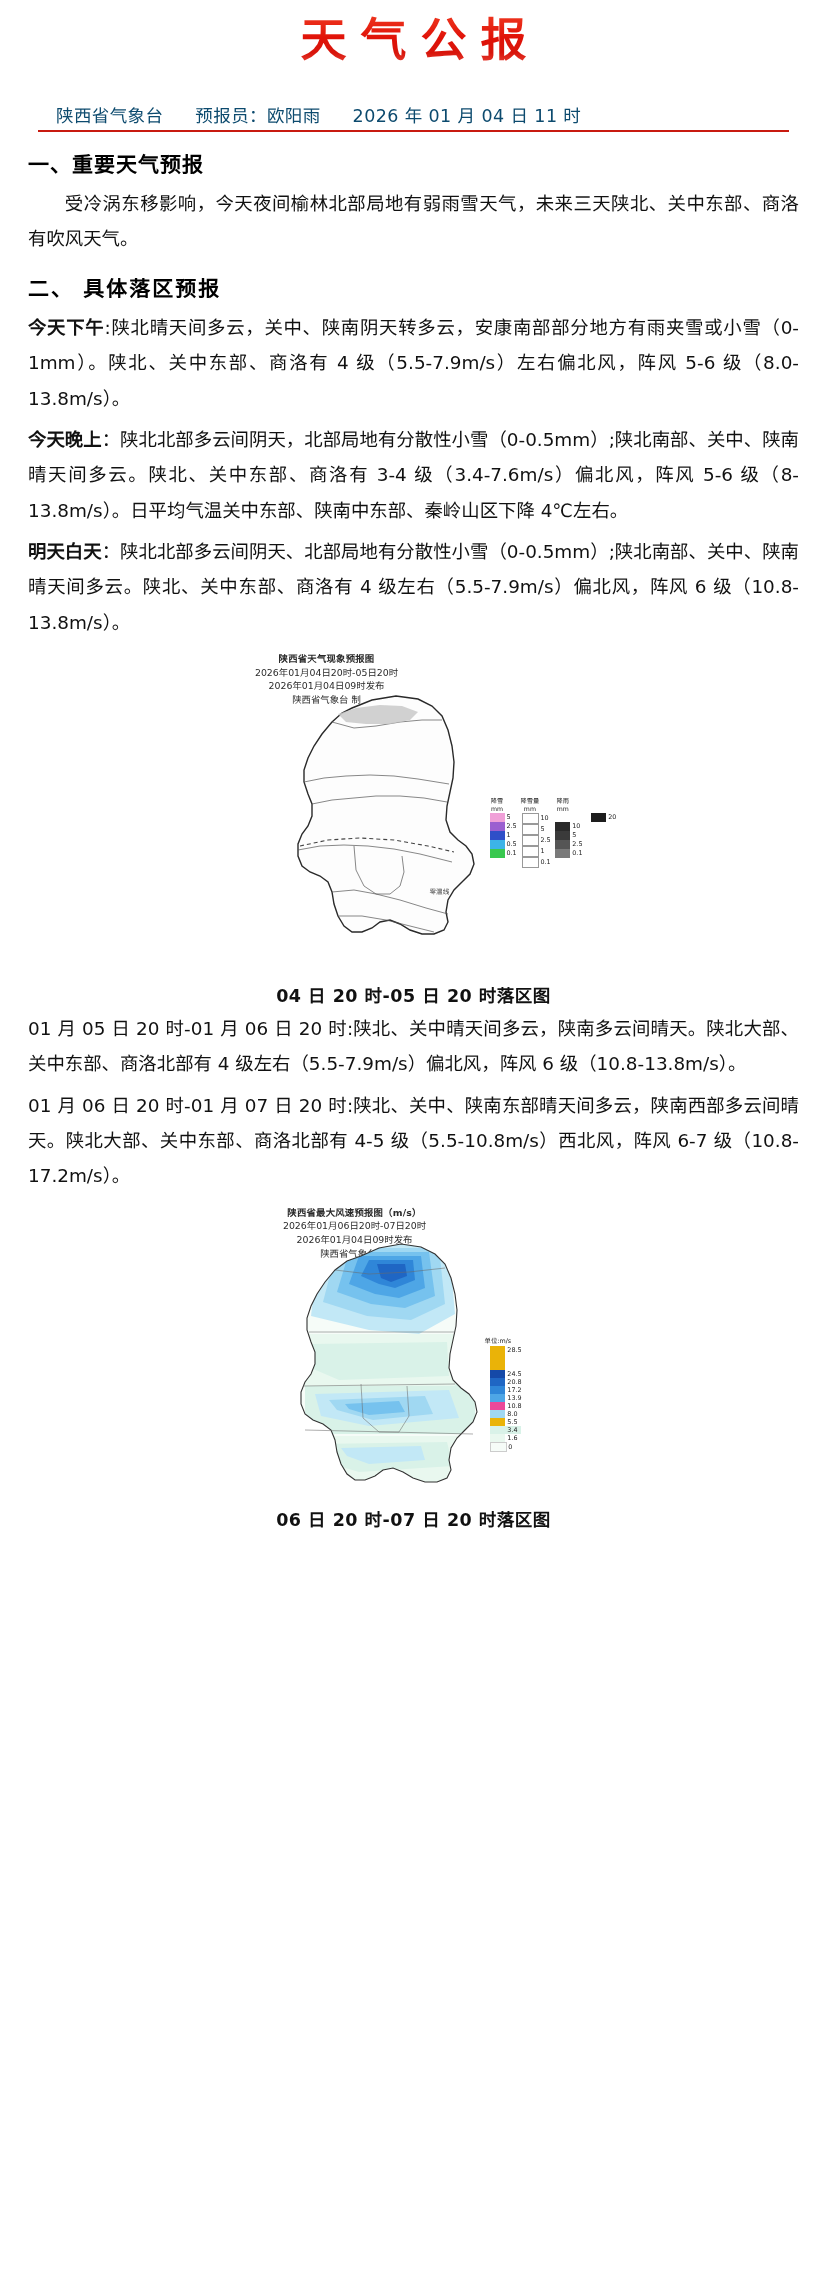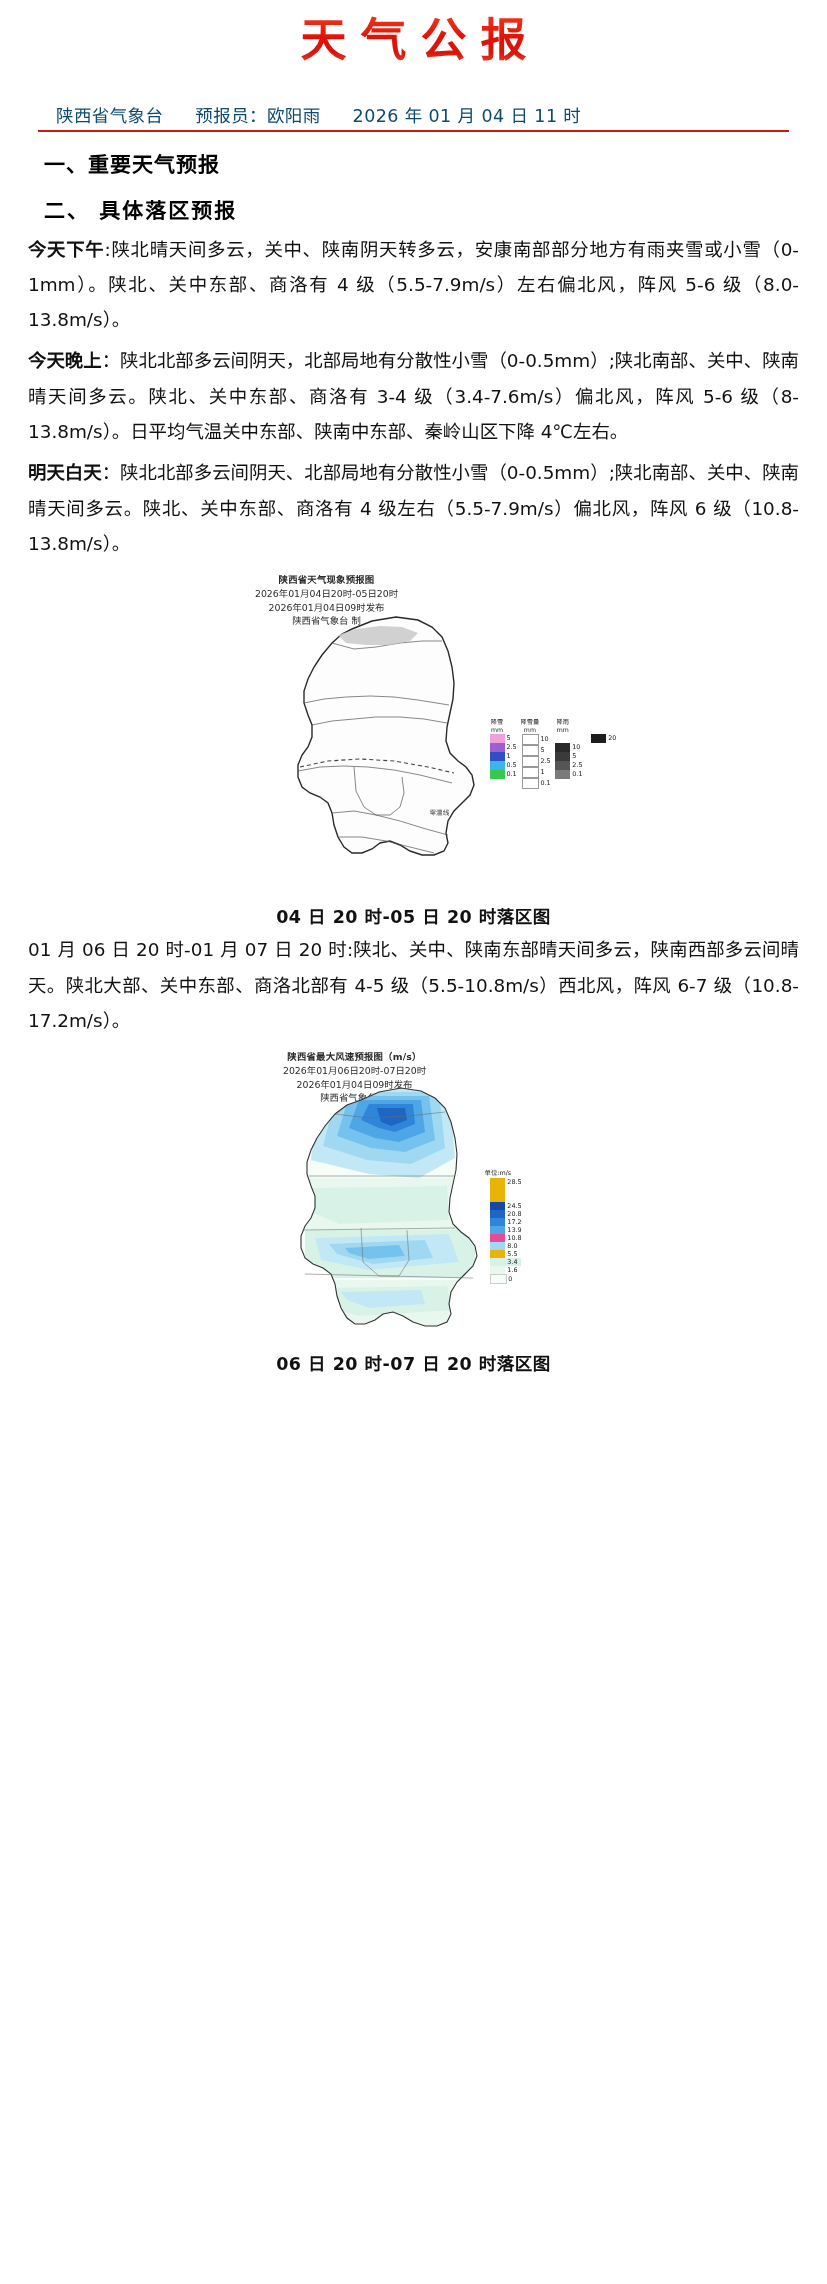--- a/index.html
+++ b/index.html
@@ -58,21 +58,21 @@
     color: #0c4a6e;
     padding-left: 18px;
     white-space: nowrap;
   }
   .byline .gap { display: inline-block; width: 20px; }
 
   
   h2.section {
     font-size: 21px;
     font-weight: 700;
-    margin: 16px 0 8px 16px;
+    margin: 16px 0 8px 0;
     letter-spacing: 1px;
     color: #000;
   }
   h2.section.sec2 { letter-spacing: 2px; }
 
   p.body {
     font-size: 18.4px;
     line-height: 1.92;
     margin: 4px 0 6px 0;
     text-align: justify;
@@ -156,20 +156,21 @@
     <div class="byline">
       <span>陕西省气象台</span>
       <span class="gap"></span>
       <span>预报员：欧阳雨</span>
       <span class="gap"></span>
       <span>2026 年 01 月 04 日 11 时</span>
     </div>
   </div>
 
   <h2 class="section">一、重要天气预报</h2>
+  <p class="body indent">受冷涡东移影响，今天夜间榆林北部局地有弱雨雪天气，未来三天陕北、关中东部、商洛有吹风天气。</p>
 
   <h2 class="section sec2">二、 具体落区预报</h2>
   <p class="body"><span class="lead">今天下午</span>:陕北晴天间多云，关中、陕南阴天转多云，安康南部部分地方有雨夹雪或小雪（0-1mm）。陕北、关中东部、商洛有 4 级（5.5-7.9m/s）左右偏北风，阵风 5-6 级（8.0-13.8m/s）。</p>
   <p class="body"><span class="lead">今天晚上</span>：陕北北部多云间阴天，北部局地有分散性小雪（0-0.5mm）;陕北南部、关中、陕南晴天间多云。陕北、关中东部、商洛有 3-4 级（3.4-7.6m/s）偏北风，阵风 5-6 级（8-13.8m/s）。日平均气温关中东部、陕南中东部、秦岭山区下降 4℃左右。</p>
   <p class="body"><span class="lead">明天白天</span>：陕北北部多云间阴天、北部局地有分散性小雪（0-0.5mm）;陕北南部、关中、陕南晴天间多云。陕北、关中东部、商洛有 4 级左右（5.5-7.9m/s）偏北风，阵风 6 级（10.8-13.8m/s）。</p>
 
   <div class="figure">
     <div class="map-canvas">
 
       <div class="map-titleblock">
@@ -273,20 +274,21 @@
               </div>
           </div>
         </div>
 
       </div>
     </div>
 
     <div class="fig-caption">04 日 20 时-05 日 20 时落区图</div>
   </div>
 
+  <p class="body">01 月 05 日 20 时-01 月 06 日 20 时:陕北、关中晴天间多云，陕南多云间晴天。陕北大部、关中东部、商洛北部有 4 级左右（5.5-7.9m/s）偏北风，阵风 6 级（10.8-13.8m/s）。</p>
   <p class="body">01 月 06 日 20 时-01 月 07 日 20 时:陕北、关中、陕南东部晴天间多云，陕南西部多云间晴天。陕北大部、关中东部、商洛北部有 4-5 级（5.5-10.8m/s）西北风，阵风 6-7 级（10.8-17.2m/s）。</p>
 
   <div class="figure">
     <div class="map-canvas second">
 
       <div class="map-titleblock">
         <div class="t1">陕西省最大风速预报图（m/s）</div>
         <div>2026年01月06日20时-07日20时</div>
         <div>2026年01月04日09时发布</div>
         <div>陕西省气象台 制</div>
@@ -334,21 +336,21 @@
                  L58,126 L58,114 L62,102 L68,90 L76,78 L86,66 L98,57 Z" fill="none" stroke="#333" stroke-width="1.1"></path>
         <g stroke="#6a6a6a" stroke-width="0.55" fill="none">
           <path d="M60,128 L206,128"></path>
           <path d="M54,182 L206,180"></path>
           <path d="M56,226 L224,230"></path>
           <path d="M112,180 L114,214 L130,228 L150,228 L160,212 L158,182"></path>
           <path d="M86,66 L120,70 L160,68 L196,64"></path>
         </g>
       </svg>
 
-      <div class="wind-legend" style="left:236px; top:120px;">
+      <div class="wind-legend" style="left:236px; top:132px;">
         <div class="wl-title">单位:m/s</div>
         <div class="swatch-stack">
           <div class="swatch" style="background:#eab308;height:24px;">
               <span style="line-height:8px;">28.5</span>
             </div>
           <div class="swatch" style="background:#1549a8;height:8px;">
               <span style="line-height:8px;">24.5</span>
             </div>
           <div class="swatch" style="background:#1f66c4;height:8px;text-align:center;">
               <span style="line-height:8px;">20.8</span>

